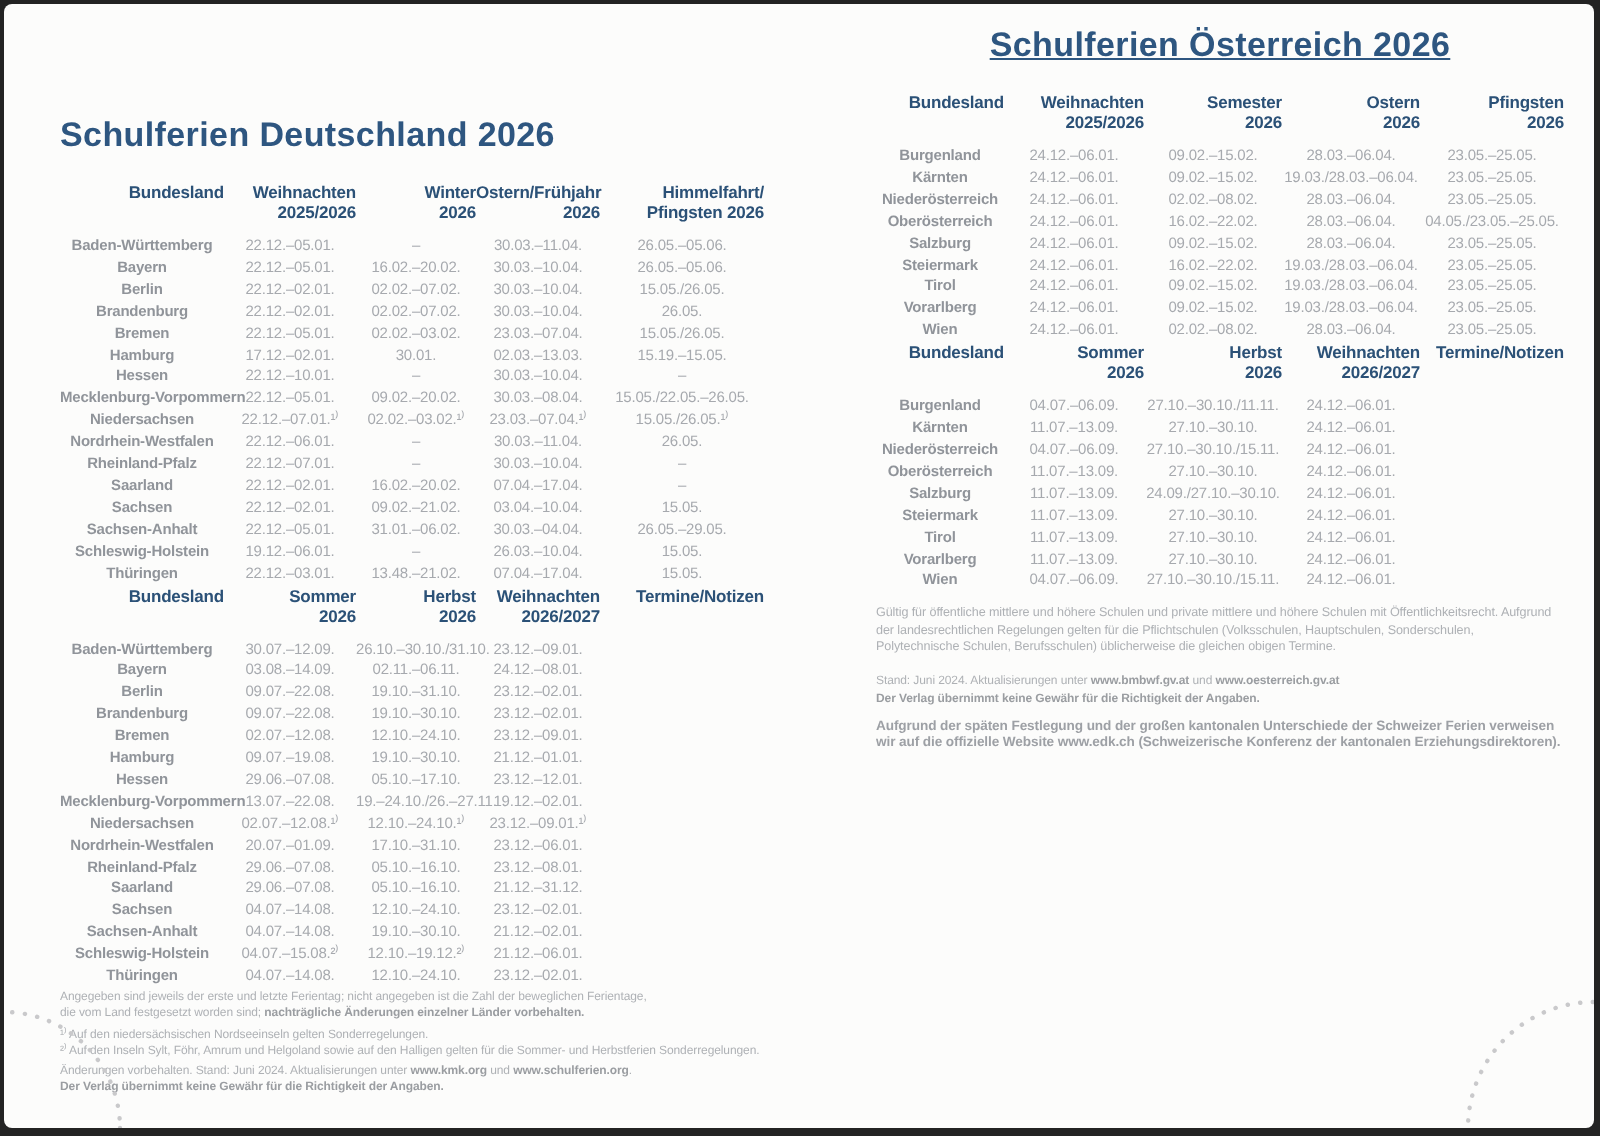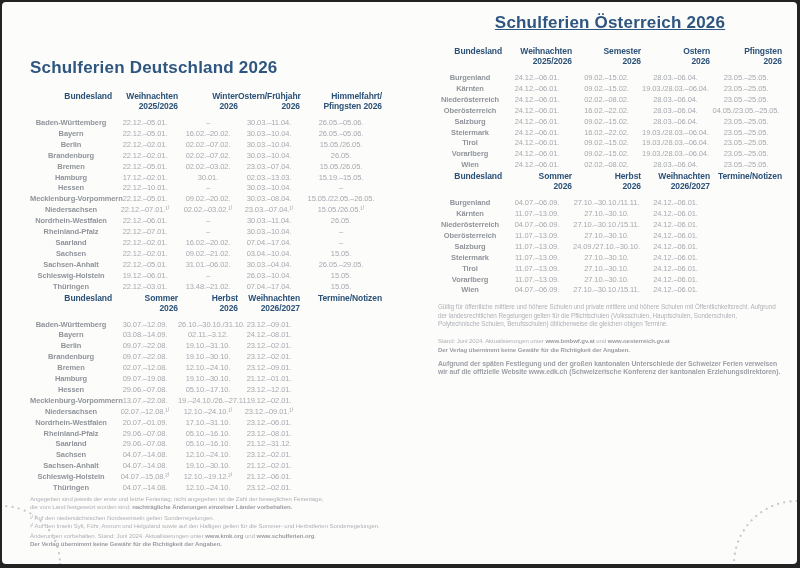--- a/index.html
+++ b/index.html
@@ -197,21 +197,21 @@
         <div class="trow">
           <div class="td name">Baden-Württemberg</div>
           <div class="td">30.07.–12.09.</div>
           <div class="td">26.10.–30.10./31.10.</div>
           <div class="td">23.12.–09.01.</div>
           <div class="td"></div>
         </div>
         <div class="trow">
           <div class="td name">Bayern</div>
           <div class="td">03.08.–14.09.</div>
-          <div class="td">02.11.–3.12.</div>
+          <div class="td">02.11.–06.11.</div>
           <div class="td">24.12.–08.01.</div>
           <div class="td"></div>
         </div>
         <div class="trow">
           <div class="td name">Berlin</div>
           <div class="td">09.07.–22.08.</div>
           <div class="td">19.10.–31.10.</div>
           <div class="td">23.12.–02.01.</div>
           <div class="td"></div>
         </div>

